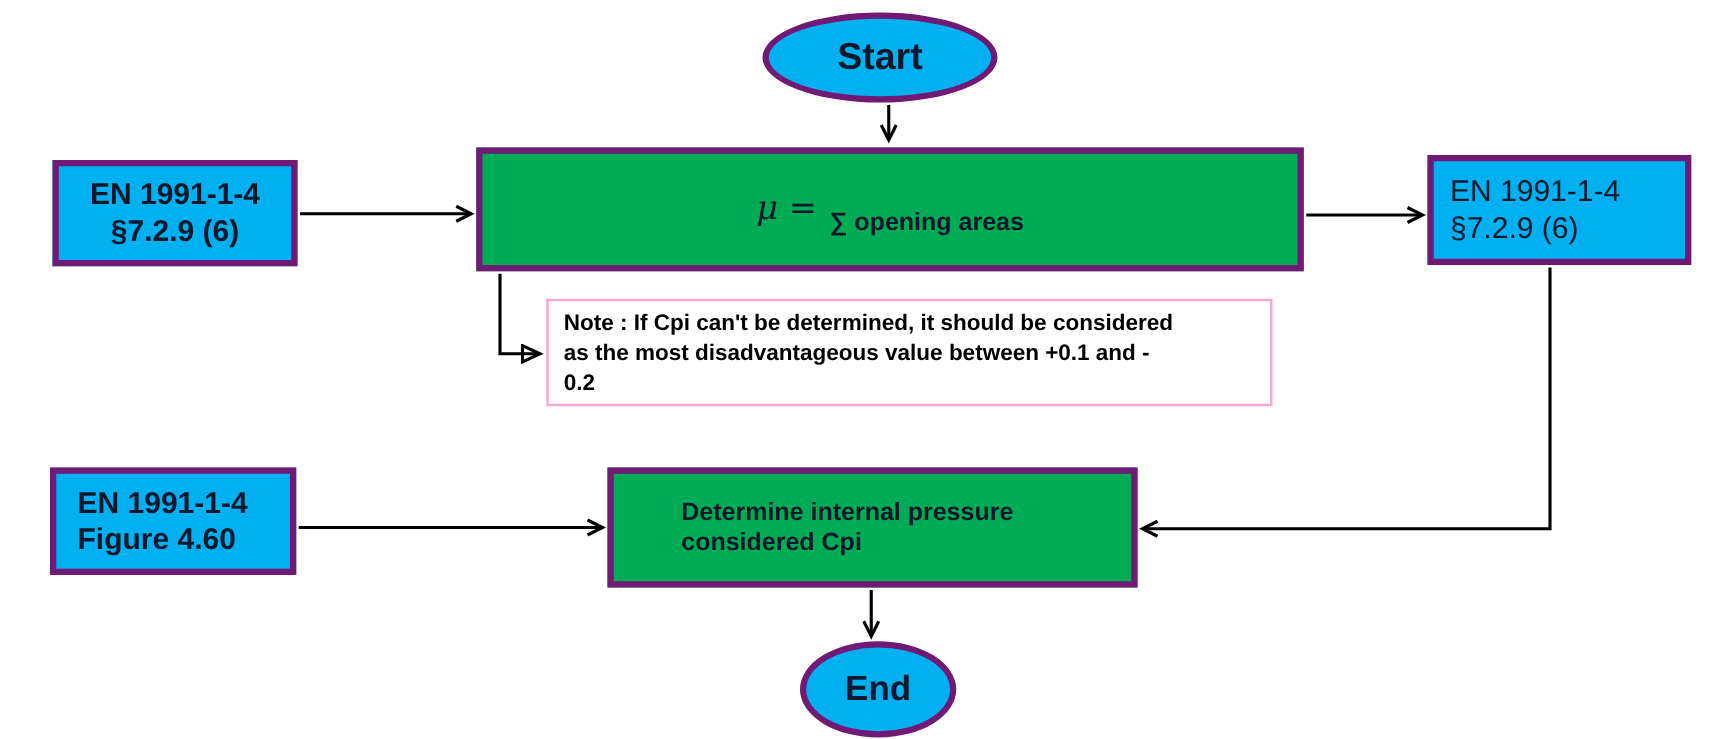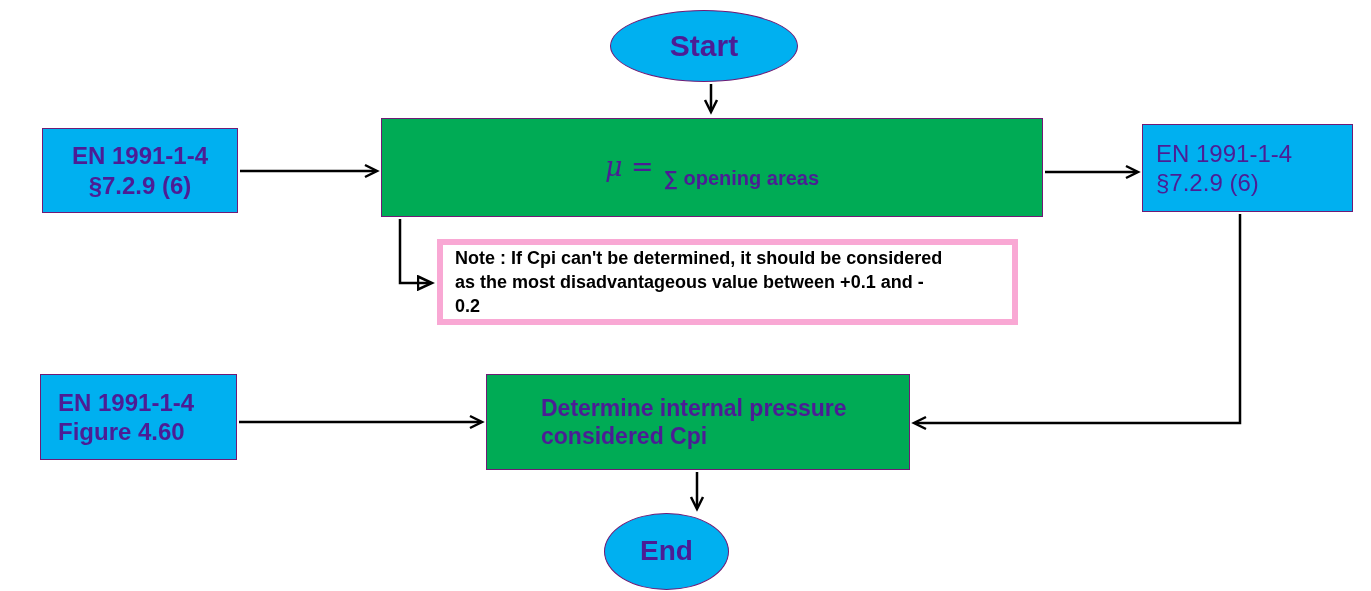--- a/index.html
+++ b/index.html
@@ -7,38 +7,38 @@
     position: relative;
     width: 1371px;
     height: 591px;
     background: #ffffff;
     font-family: "Liberation Sans", sans-serif;
     overflow: hidden;
   }
   .node {
     position: absolute;
     box-sizing: border-box;
-    border: 1px solid #701a75;
+    border: 5px solid #701a75;
     display: flex;
     flex-direction: column;
     justify-content: center;
-    color: #4c1d95;
+    color: #0f172a;
     font-weight: bold;
     line-height: 1.22;
   }
   .cyan  { background: #00B0F0; }
   .green { background: #00AB55; }
   .ellipse {
     border-radius: 50%;
     align-items: center;
     text-align: center;
   }
   
   #start { left: 610px; top: 10px;  width: 188px; height: 72px; font-size: 30px; }
-  #end   { left: 604px; top: 513px; width: 125px; height: 77px; font-size: 28px; }
+  #end   { left: 640px; top: 513px; width: 125px; height: 77px; font-size: 28px; }
   
   #ref-top-left {
     left: 42px; top: 128px; width: 196px; height: 85px;
     font-size: 24px; align-items: center; text-align: center;
   }
   #ref-top-right {
     left: 1142px; top: 124px; width: 211px; height: 88px;
     font-size: 24px; font-weight: normal; padding-left: 13px;
   }
   #ref-bottom-left {
@@ -61,28 +61,28 @@
   .fraction { display: inline-block; text-align: center; font-size: 20px; }
   .numerator {
     padding: 0 2px 5px 2px;
     border-bottom: 3px solid #ffffff;
     white-space: nowrap;
   }
   .denominator { padding-top: 22px; white-space: nowrap; }
   
   #note-box {
     left: 437px; top: 239px; width: 581px; height: 86px;
-    background: #ffffff; border: 6px solid #f9a8d4;
+    background: #ffffff; border: 2px solid #f9a8d4;
     color: #000000; font-size: 18px; font-weight: bold;
     padding: 6px 12px; justify-content: center; line-height: 1.35;
   }
   
   #determine-box {
     left: 486px; top: 374px; width: 424px; height: 96px;
-    font-size: 23px; padding-left: 54px; align-items: flex-start;
+    font-size: 20px; padding-left: 54px; align-items: flex-start;
   }
   
   #arrows {
     position: absolute; left: 0; top: 0;
     width: 1371px; height: 591px;
     pointer-events: none;
   }
   #arrows path { stroke: #000000; stroke-width: 2.5; fill: none; }
 </style>
 </head>

